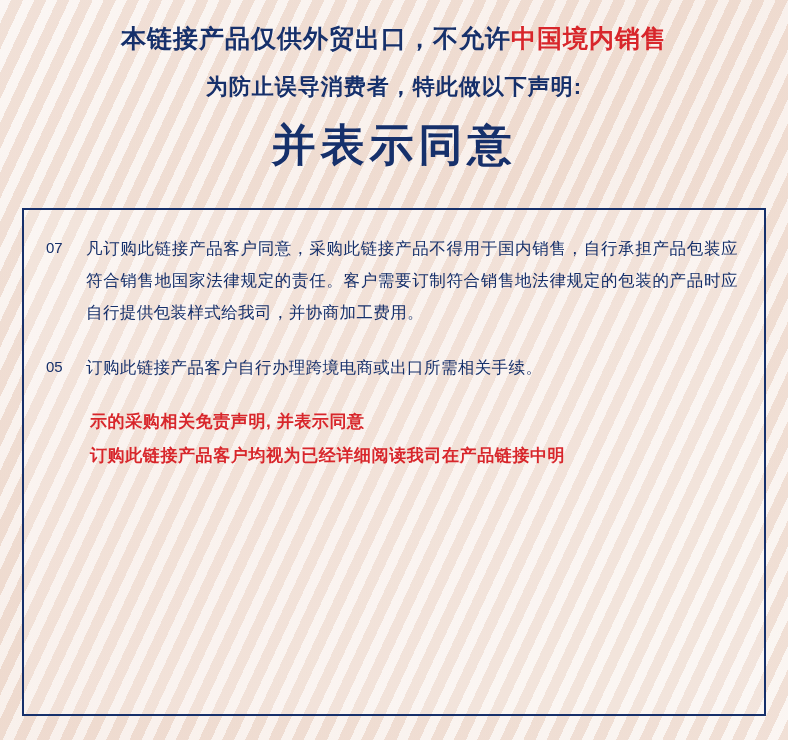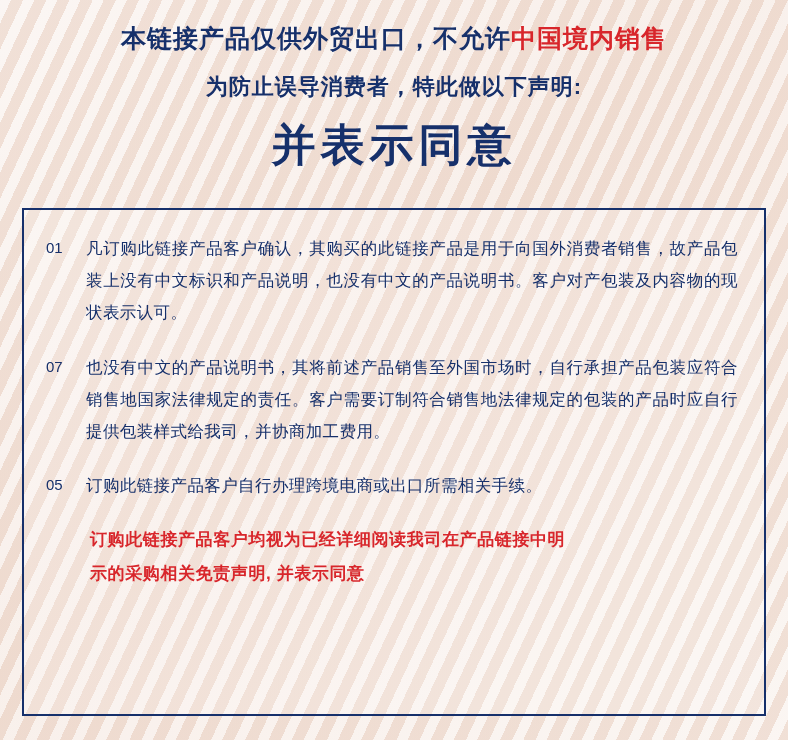--- a/index.html
+++ b/index.html
@@ -111,35 +111,31 @@
 <div class="page">
 
   <div class="header">
     <div class="headline"><span>本链接产品仅供外贸出口，不允许</span><span class="red">中国境内销售</span></div>
     <div class="subline">为防止误导消费者，特此做以下声明:</div>
     <div class="title">并表示同意</div>
   </div>
 
   <div class="card">
 
-    <div class="clause">
-      <div class="clause-num">01</div>
-      <div class="clause-text">凡订购此链接产品客户确认，其购买的此链接产品是用于向国外消费者销售，故产品包装上没有中文标识和产品说明，也没有中文的产品说明书。客户对产包装及内容物的现状表示认可。</div>
-    </div>
 
 
     <div class="clause">
       <div class="clause-num">07</div>
-      <div class="clause-text">也没有中文的产品说明书，其将前述产品销售至外国市场时，自行承担产品包装应符合销售地国家法律规定的责任。客户需要订制符合销售地法律规定的包装的产品时应自行提供包装样式给我司，并协商加工费用。</div>
+      <div class="clause-text">凡订购此链接产品客户同意，采购此链接产品不得用于国内销售，自行承担产品包装应符合销售地国家法律规定的责任。客户需要订制符合销售地法律规定的包装的产品时应自行提供包装样式给我司，并协商加工费用。</div>
     </div>
 
     <div class="clause short">
       <div class="clause-num">05</div>
       <div class="clause-text">订购此链接产品客户自行办理跨境电商或出口所需相关手续。</div>
     </div>
 
     <div class="footnote">
+      <div>示的采购相关免责声明, 并表示同意</div>
       <div>订购此链接产品客户均视为已经详细阅读我司在产品链接中明</div>
-      <div>示的采购相关免责声明, 并表示同意</div>
     </div>
 
   </div>
 </div>
 
 </body></html>

